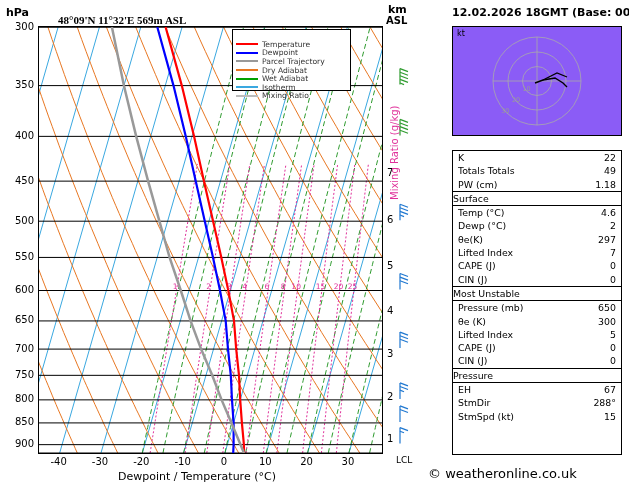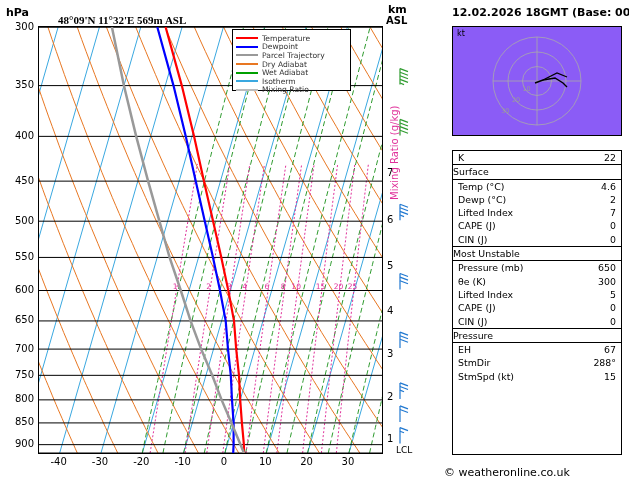--- a/index.html
+++ b/index.html
@@ -7,36 +7,36 @@
   #root{position:relative;width:629px;height:486px;}
   .abs{position:absolute;}
   .hdr{font-size:11px;font-weight:bold;color:#000;white-space:nowrap;}
   .lbl{font-size:10px;color:#000;white-space:nowrap;}
   .small{font-size:9px;color:#000;white-space:nowrap;}
   .tiny{font-size:8px;white-space:nowrap;}
   
   #plot{left:38px;top:26px;width:345px;height:428px;border:1px solid #000;box-sizing:border-box;background:#fff;overflow:hidden;}
   #plotsvg{position:absolute;left:0;top:0;}
   
-  #legend{left:232px;top:29px;width:119px;height:62px;background:#fff;border:1px solid #000;box-sizing:border-box;padding:4px 3px;}
+  #legend{left:232px;top:29px;width:119px;height:62px;background:#fff;border:1px solid #000;box-sizing:border-box;padding:10px 3px;}
   .lgrow{display:flex;align-items:center;height:8.6px;}
   .lgline{width:22px;height:0;border-top-width:2px;border-top-style:solid;margin-right:4px;}
   .lgtxt{font-size:7.6px;color:#333;white-space:nowrap;}
   
   #hodo{left:452px;top:26px;width:170px;height:110px;border:1px solid #000;box-sizing:border-box;background:#8b5cf6;}
   
   #tbl{left:452px;top:150px;width:170px;height:305px;border:1px solid #000;box-sizing:border-box;background:#fff;font-size:9.4px;}
   .trow{display:flex;justify-content:space-between;padding:0 5px;line-height:13.3px;}
   .sect{text-align:left;line-height:13.3px;border-top:1px solid #000;border-bottom:1px solid #000;font-size:9.4px;}
   
   .ytick{font-size:10px;text-anchor:end;}
   .xtick{font-size:10px;text-anchor:middle;}
   .kmtick{font-size:10px;}
   .mixlbl{font-size:7.5px;fill:#e0309a;}
-  #copy{left:444px;top:466px;font-size:11px;color:#000;}
+  #copy{left:428px;top:466px;font-size:13px;color:#000;}
 </style>
 </head>
 <body>
 
 <div id="root">
 
   <div class="abs hdr" style="left:6px;top:6px;">hPa</div>
   <div class="abs hdr" style="left:58px;top:14px;font-family:Liberation Serif, serif;">48°09'N 11°32'E 569m ASL</div>
   <div class="abs hdr" style="left:388px;top:3px;font-size:11px;">km</div>
   <div class="abs hdr" style="left:386px;top:15px;font-size:10px;">ASL</div>
@@ -253,22 +253,23 @@
         </g>
         <g transform="translate(16,0.0)">
           <line x1="0" y1="0" x2="0" y2="-16" stroke="#2e9b2e" stroke-width="1.2"></line>
           <polygon points="0,-16 8,-13 0,-10" fill="#2e9b2e"></polygon>
         </g>
       </g>
   </svg>
 
   <div class="abs" style="left:389px;top:200px;transform:rotate(-90deg);transform-origin:left top;font-size:10px;color:#e0309a;white-space:nowrap;">Mixing Ratio (g/kg)</div>
 
-
-  <div class="abs small" style="left:396px;top:445px;">LCL</div>
+  <div class="abs lbl" style="left:118px;top:470px;font-size:11px;">Dewpoint / Temperature (°C)</div>
+
+  <div class="abs small" style="left:396px;top:455px;">LCL</div>
 
   <div id="legend" class="abs">
     <div class="lgrow">
         <span class="lgline" style="border-top-color:#ff0000"></span>
         <span class="lgtxt">Temperature</span>
       </div>
     <div class="lgrow">
         <span class="lgline" style="border-top-color:#0000ff"></span>
         <span class="lgtxt">Dewpoint</span>
       </div>
@@ -310,31 +311,43 @@
           <path d="M90 53 L104 46 L114 50" fill="none" stroke="#000" stroke-width="1.2"></path>
         </g>
     </svg>
   </div>
 
   <div id="tbl" class="abs">
     <div class="trow">
         <span>K</span>
         <span>22</span>
       </div>
+    <div class="trow">
+        <span>Totals Totals</span>
+        <span>49</span>
+      </div>
+    <div class="trow">
+        <span>PW (cm)</span>
+        <span>1.18</span>
+      </div>
 
     <div class="sect">Surface</div>
     <div class="trow">
         <span>Temp (°C)</span>
         <span>4.6</span>
       </div>
     <div class="trow">
         <span>Dewp (°C)</span>
         <span>2</span>
       </div>
     <div class="trow">
+        <span>θe(K)</span>
+        <span>297</span>
+      </div>
+    <div class="trow">
         <span>Lifted Index</span>
         <span>7</span>
       </div>
     <div class="trow">
         <span>CAPE (J)</span>
         <span>0</span>
       </div>
     <div class="trow">
         <span>CIN (J)</span>
         <span>0</span>

